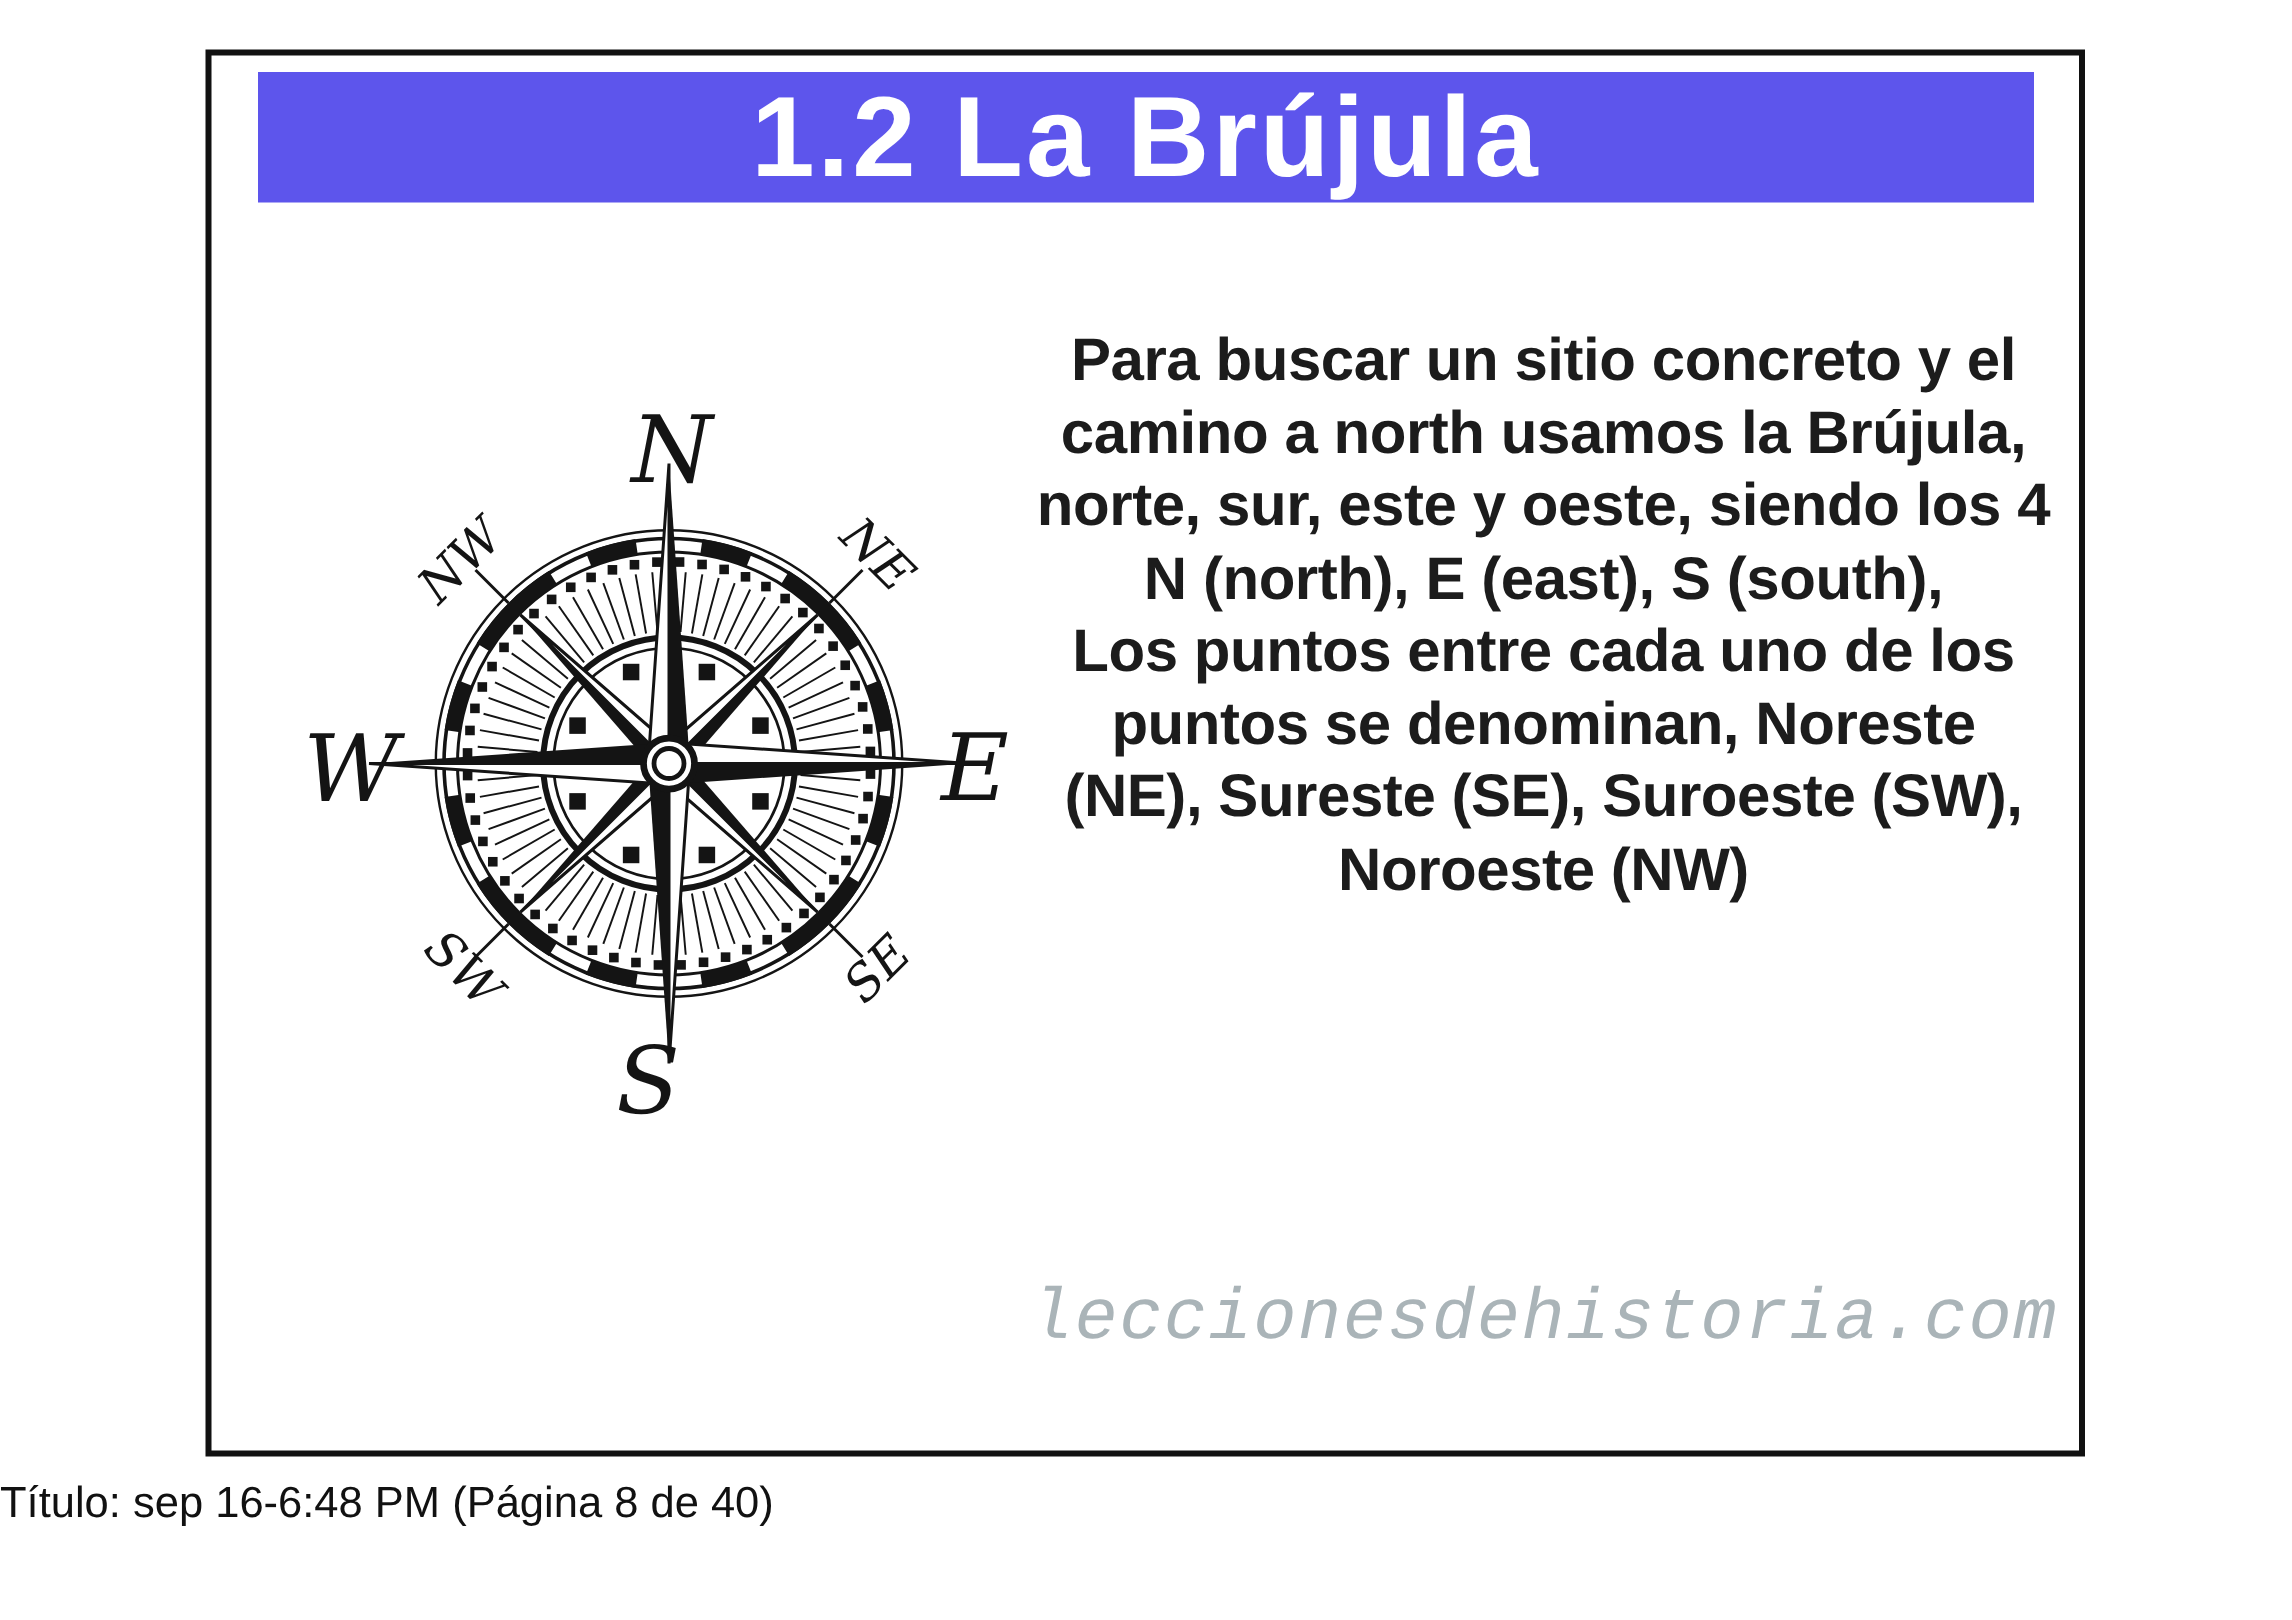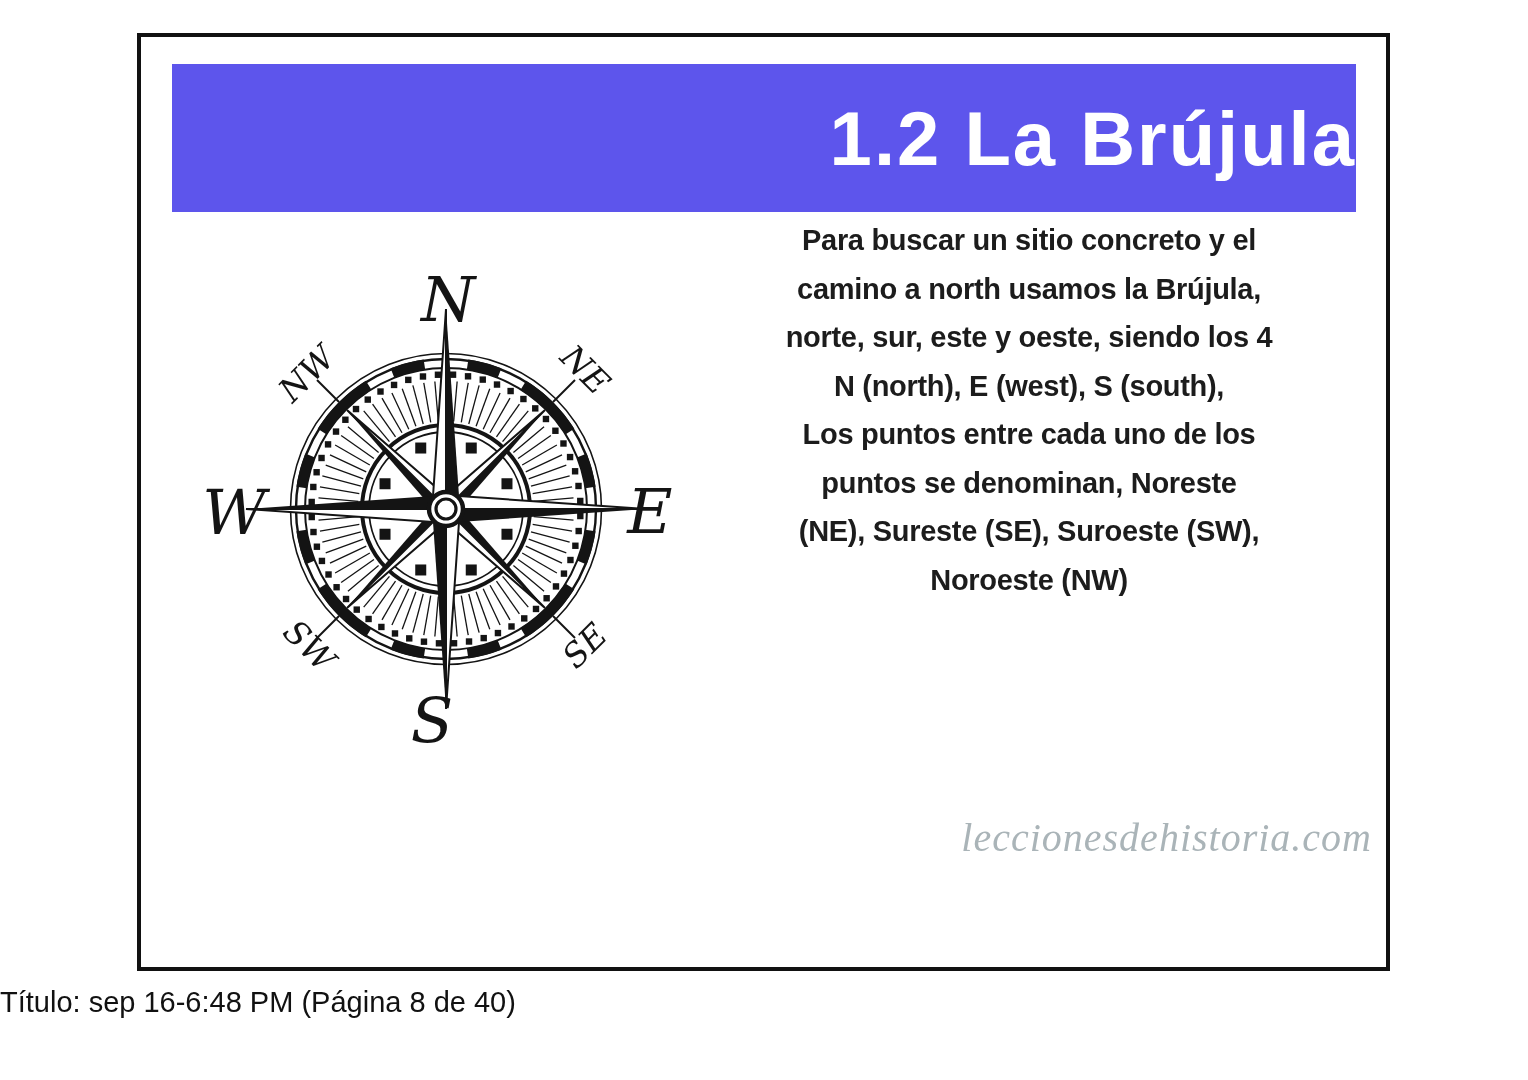--- a/index.html
+++ b/index.html
@@ -5,43 +5,43 @@
   html,body{margin:0;padding:0;}
   body{
     width:1528px;height:1080px;background:#ffffff;position:relative;
     font-family:"Liberation Sans",sans-serif;overflow:hidden;
   }
   .frame{
     position:absolute;left:137px;top:33px;width:1245px;height:930px;
     border:4px solid var(--frame-border,#111);background:#fff;
   }
   .banner{
-    position:absolute;left:31px;top:11px;width:1184px;height:148px;
+    position:absolute;left:31px;top:11px;width:1184px;height:87px;
     background:var(--banner-bg,#5d55ec);
-    display:flex;align-items:center;justify-content:flex-end;margin-top:16px;
+    display:flex;align-items:center;justify-content:center;
   }
   .banner-title{
     color:var(--banner-text,#fff);font-size:76px;font-weight:bold;letter-spacing:2px;
   }
   .compass{position:absolute;left:25px;top:192px;width:560px;height:560px;}
   .wp{fill:#ffffff;stroke:#141414;stroke-width:2;stroke-linejoin:miter;}
   .bp{fill:#141414;}
   .cl{font-family:"DejaVu Serif",serif;font-style:italic;font-size:62px;fill:#141414;text-anchor:middle;}
   .dl{font-family:"DejaVu Serif",serif;font-style:italic;font-size:33px;fill:#141414;text-anchor:middle;}
   .ptr line{stroke:#141414;stroke-width:2;}
   .donut{fill:#ffffff;stroke:#141414;}
   .text-col{
     position:absolute;left:550px;top:179px;width:676px;text-align:center;
-    font-weight:bold;font-size:29px;line-height:48.5px;
+    font-weight:bold;font-size:40px;line-height:48.5px;
     color:var(--body-text,#1c1c1c);letter-spacing:-0.3px;
   }
   .watermark{
-    position:absolute;right:14px;top:777px;
-    font-family:Liberation Serif, serif;font-style:italic;
-    font-size:40px;color:var(--watermark-text,#aab4b8);letter-spacing:1px;
+    position:absolute;right:14px;top:816px;
+    font-family:Liberation Mono, monospace;font-style:italic;
+    font-size:48px;color:var(--watermark-text,#aab4b8);letter-spacing:1px;
   }
   .caption{
     position:absolute;left:0;top:986px;width:100%;text-align:left;
     font-size:29px;color:#111;
   }
 </style>
 </head>
 <body>
 
 <div class="frame">
@@ -245,21 +245,21 @@
     <text class="dl" x="141" y="156" transform="rotate(-45 141 145)">NW</text>
     <text class="dl" x="419" y="152" transform="rotate(45 419 141)">NE</text>
     <text class="dl" x="143" y="428" transform="rotate(45 143 417)">SW</text>
     <text class="dl" x="419" y="428" transform="rotate(-45 419 417)">SE</text>
   </svg>
 
   <div class="text-col">
     <div>Para buscar un sitio concreto y el</div>
     <div>camino a north usamos la Brújula,</div>
     <div>norte, sur, este y oeste, siendo los 4</div>
-    <div>N (north), E (west), S (south),</div>
+    <div>N (north), E (east), S (south),</div>
     <div>Los puntos entre cada uno de los</div>
     <div>puntos se denominan, Noreste</div>
     <div>(NE), Sureste (SE), Suroeste (SW),</div>
     <div>Noroeste (NW)</div>
   </div>
 
   <div class="watermark">leccionesdehistoria.com</div>
 </div>
 
 <div class="caption">Título: sep 16-6:48 PM (Página 8 de 40)</div>

